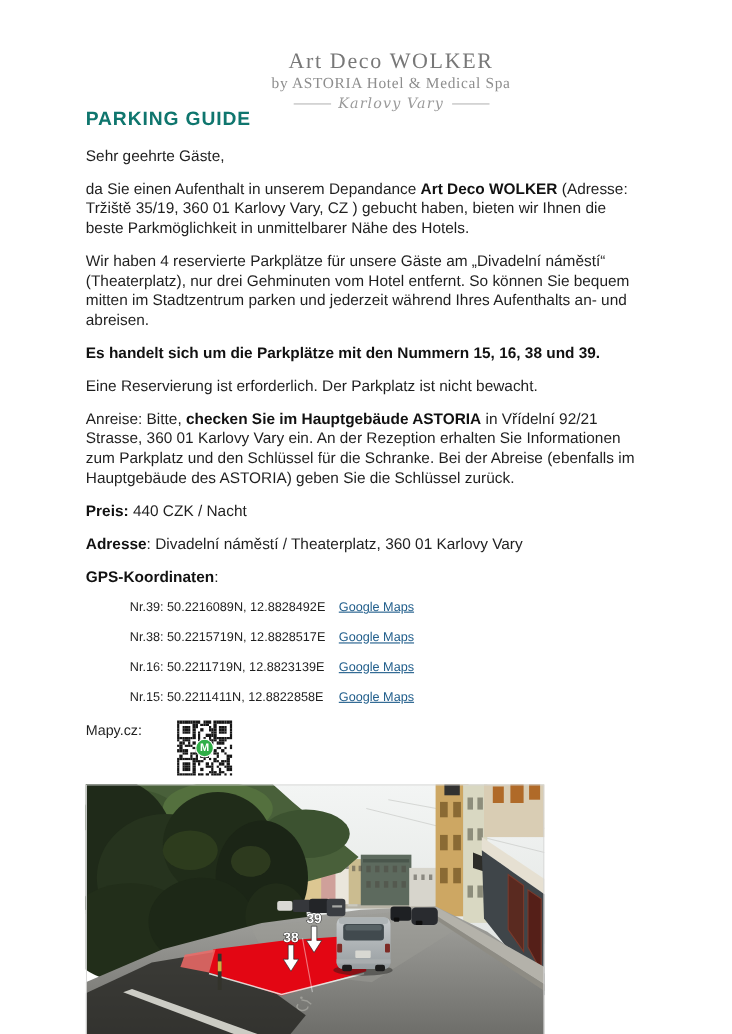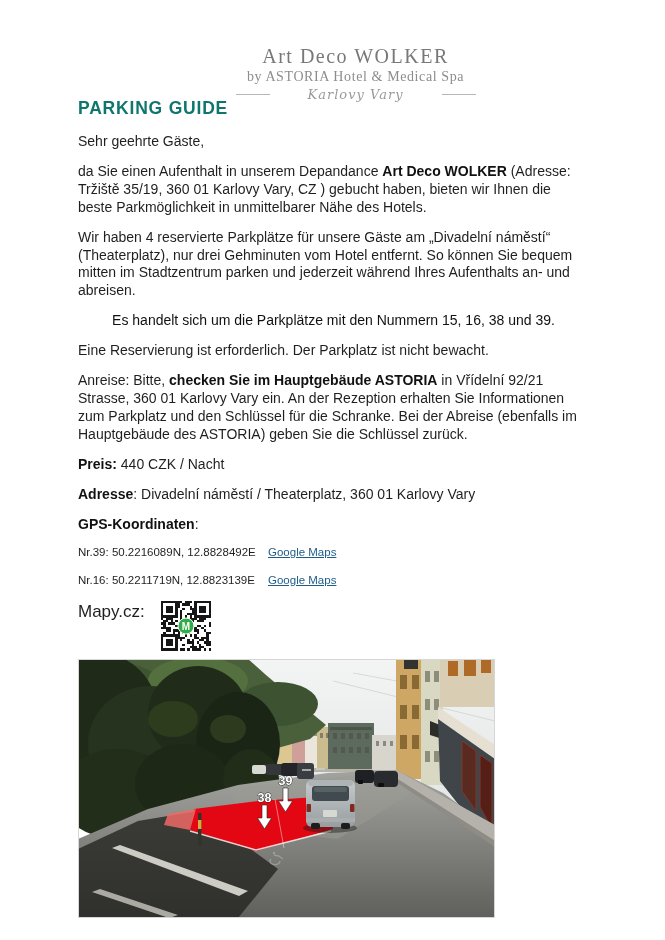--- a/index.html
+++ b/index.html
@@ -4,34 +4,34 @@
 <style>
   html,body{margin:0;padding:0;background:#ffffff;}
   body{width:665px;height:940px;overflow:hidden;font-family:"Liberation Sans",sans-serif;color:#222;}
   .page{width:665px;height:940px;background:#fff;box-sizing:border-box;padding:45px 76px 0 78px;}
   
   .header{position:relative;height:74px;margin-bottom:14px;}
   .title{position:absolute;left:0;bottom:0;margin:0;font-size:17.5px;font-weight:bold;letter-spacing:0.8px;color:#0f766e;}
   .logo{position:absolute;left:calc(50% + 22px);transform:translateX(-50%);top:0;text-align:center;width:240px;}
   .logo-name{font-family:"Liberation Serif",serif;font-size:20px;letter-spacing:1.5px;color:#787878;}
   .logo-sub{font-family:"Liberation Serif",serif;font-size:14px;letter-spacing:0.6px;color:#8d8d8d;margin-top:1px;}
-  .logo-city{display:flex;align-items:center;justify-content:space-between;gap:7px;margin-top:2px;}
+  .logo-city{display:flex;align-items:center;justify-content:center;gap:7px;margin-top:2px;}
   .logo-city .rule{display:inline-block;width:34px;height:1px;background:#b7b7b7;}
   .city-script{font-family:"DejaVu Serif","Liberation Serif",serif;font-style:italic;font-size:13px;color:#9a9a9a;letter-spacing:1px;}
   
   .content p{margin:0 0 12px 0;font-size:14px;line-height:1.28;color:#1f1f1f;}
   .content p strong{color:#111;}
-  p.bold{font-weight:normal;color:#111;text-align:center;}
+  p.bold{font-weight:bold;color:#111;}
   
-  .gps-row{font-size:11.5px;line-height:1.28;margin-bottom:12.5px;}
+  .gps-row{font-size:11.5px;line-height:1.28;margin-bottom:12.5px;margin-left:40px;}
   .gps-row .coords{display:inline-block;width:190px;color:#1f1f1f;}
   .maps-link{color:#1e5c8a;text-decoration:underline;cursor:pointer;}
   
   .mapy-row{display:flex;align-items:flex-start;margin-bottom:7px;}
-  .mapy-label{display:inline-block;width:82px;font-size:17px;color:#1f1f1f;padding-top:2px;}
+  .mapy-label{display:inline-block;width:82px;font-size:13px;color:#1f1f1f;padding-top:2px;}
   .qr{position:relative;width:52px;height:52px;background:#fff;}
   .qr-grid{position:absolute;inset:1px;display:grid;grid-template-columns:repeat(21,1fr);grid-template-rows:repeat(21,1fr);}
   .qr-grid .m{background:transparent;}
   .qr-grid .m.d{background:#161616;}
   .qr-center{position:absolute;left:50%;top:50%;width:17px;height:17px;transform:translate(-50%,-50%);border-radius:50%;
     color:#fff;font-size:10px;font-weight:bold;display:flex;align-items:center;justify-content:center;
     border:1.5px solid #fff;box-sizing:border-box;}
   
   .photo{margin:0;width:417px;height:259px;}
   .photo svg{display:block;}
@@ -72,21 +72,27 @@
     <p><strong>Preis:</strong><span> 440 CZK / Nacht</span></p>
 
     <p><strong>Adresse</strong><span>: Divadelní náměstí / Theaterplatz, 360 01 Karlovy Vary</span></p>
 
     <p><strong>GPS-Koordinaten</strong><span>:</span></p>
 
     <div class="gps-row">
       <span class="coords">Nr.39: 50.2216089N, 12.8828492E</span><a class="maps-link" href="#">Google Maps</a>
     </div>
     <div class="gps-row">
+      <span class="coords">Nr.38: 50.2215719N, 12.8828517E</span><a class="maps-link" href="#">Google Maps</a>
+    </div>
+    <div class="gps-row">
       <span class="coords">Nr.16: 50.2211719N, 12.8823139E</span><a class="maps-link" href="#">Google Maps</a>
+    </div>
+    <div class="gps-row">
+      <span class="coords">Nr.15: 50.2211411N, 12.8822858E</span><a class="maps-link" href="#">Google Maps</a>
     </div>
 
     <div class="mapy-row">
       <span class="mapy-label">Mapy.cz:</span>
       <div class="qr">
         <div class="qr-grid">
             <div class="m d"></div>
             <div class="m d"></div>
             <div class="m d"></div>
             <div class="m d"></div>

